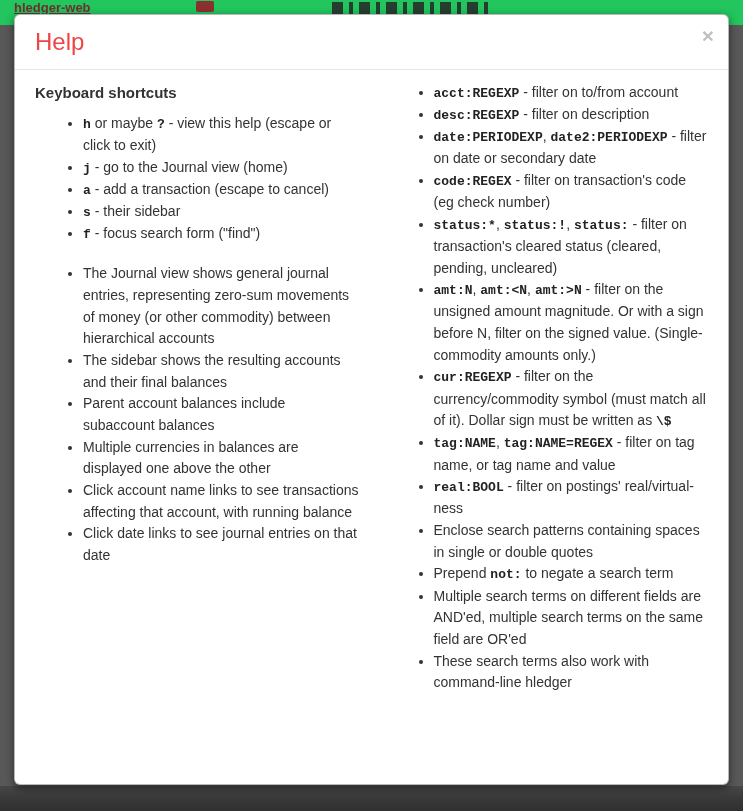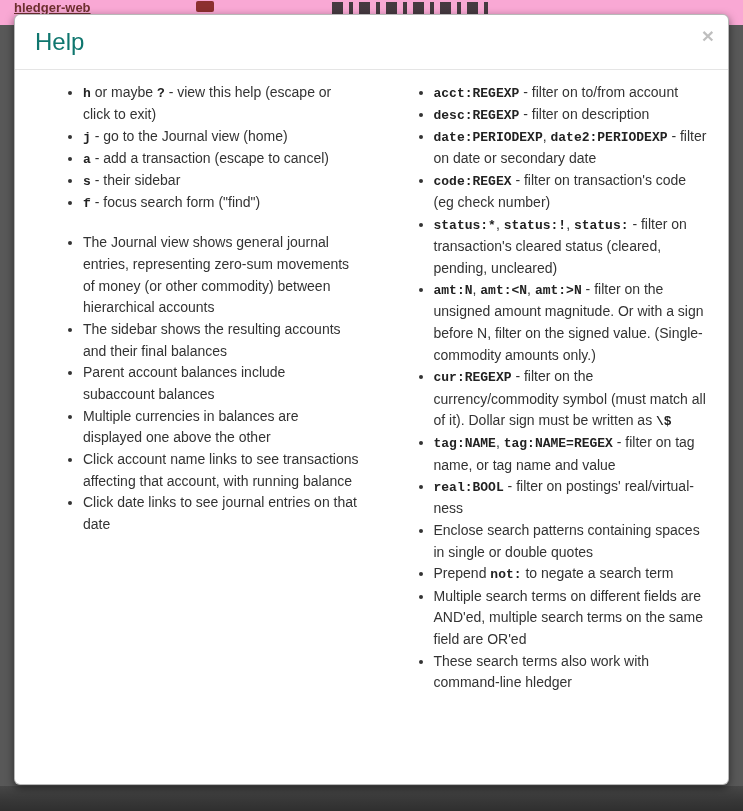--- a/index.html
+++ b/index.html
@@ -8,21 +8,21 @@
     font-family: "Liberation Sans", sans-serif;
     background: #585858;
     position: relative;
     color: #333;
   }
 
   
   .backdrop { position: absolute; inset: 0; }
   .page-top {
     position: absolute; top: 0; left: 0; right: 0; height: 25px;
-    background: #f9a8d4; overflow: hidden;
+    background: #22c55e; overflow: hidden;
   }
   .brand {
     position: absolute; left: 14px; top: 0;
     font-size: 13px; font-weight: bold; color: #6e2f2f;
     text-decoration: underline; line-height: 15px;
     white-space: nowrap;
   }
   .red-frag {
     position: absolute; left: 196px; top: 1px; width: 18px; height: 11px;
     background: #8c2f2f; border-radius: 2px;
@@ -45,21 +45,21 @@
     background: #fff; border: 1px solid rgba(0,0,0,.28); border-radius: 6px;
     box-shadow: 0 3px 9px rgba(0,0,0,.5);
     overflow: hidden;
   }
   .modal-header {
     padding: 13px 15px 12px 20px;
     border-bottom: 1px solid #e5e5e5;
     position: relative;
   }
   .modal-title {
-    font-size: 24px; font-weight: 500; color: #0f766e; line-height: 1.2;
+    font-size: 24px; font-weight: 500; color: #ef4444; line-height: 1.2;
   }
   .close-btn {
     position: absolute; top: 10px; right: 14px;
     background: none; border: none; cursor: pointer;
     font-size: 21px; font-weight: bold; color: #000; opacity: .25;
     line-height: 1; font-family: "Liberation Sans", sans-serif;
   }
   .modal-body {
     padding: 12px 6px 20px 6px;
     display: flex; align-items: flex-start;
@@ -93,20 +93,21 @@
   <div class="page-bottom"></div>
 </div>
 
 <div class="modal">
   <div class="modal-header">
     <button class="close-btn">×</button>
     <h2 class="modal-title">Help</h2>
   </div>
   <div class="modal-body">
     <div class="help-col" id="col-left">
+        <h4>Keyboard shortcuts</h4>
         <ul>
           <li><code>h</code><span> or maybe </span><code>?</code><span> - view this help (escape or click to exit)</span></li>
           <li><code>j</code><span> - go to the Journal view (home)</span></li>
           <li><code>a</code><span> - add a transaction (escape to cancel)</span></li>
           <li><code>s</code><span> - their sidebar</span></li>
           <li><code>f</code><span> - focus search form ("find")</span></li>
         </ul>
         <ul>
           <li><span>The Journal view shows general journal entries, representing zero-sum movements of money (or other commodity) between hierarchical accounts</span></li>
           <li><span>The sidebar shows the resulting accounts and their final balances</span></li>

